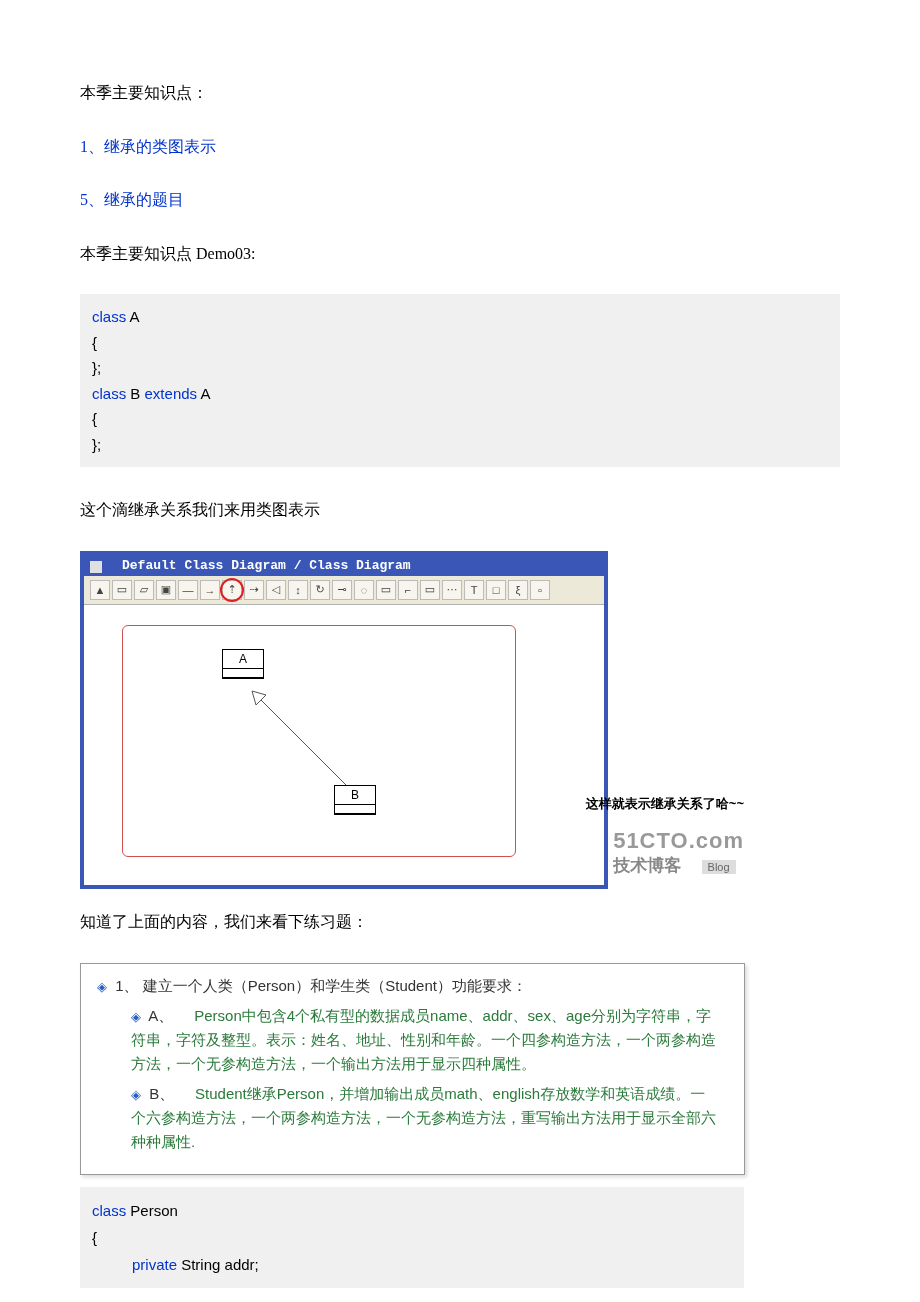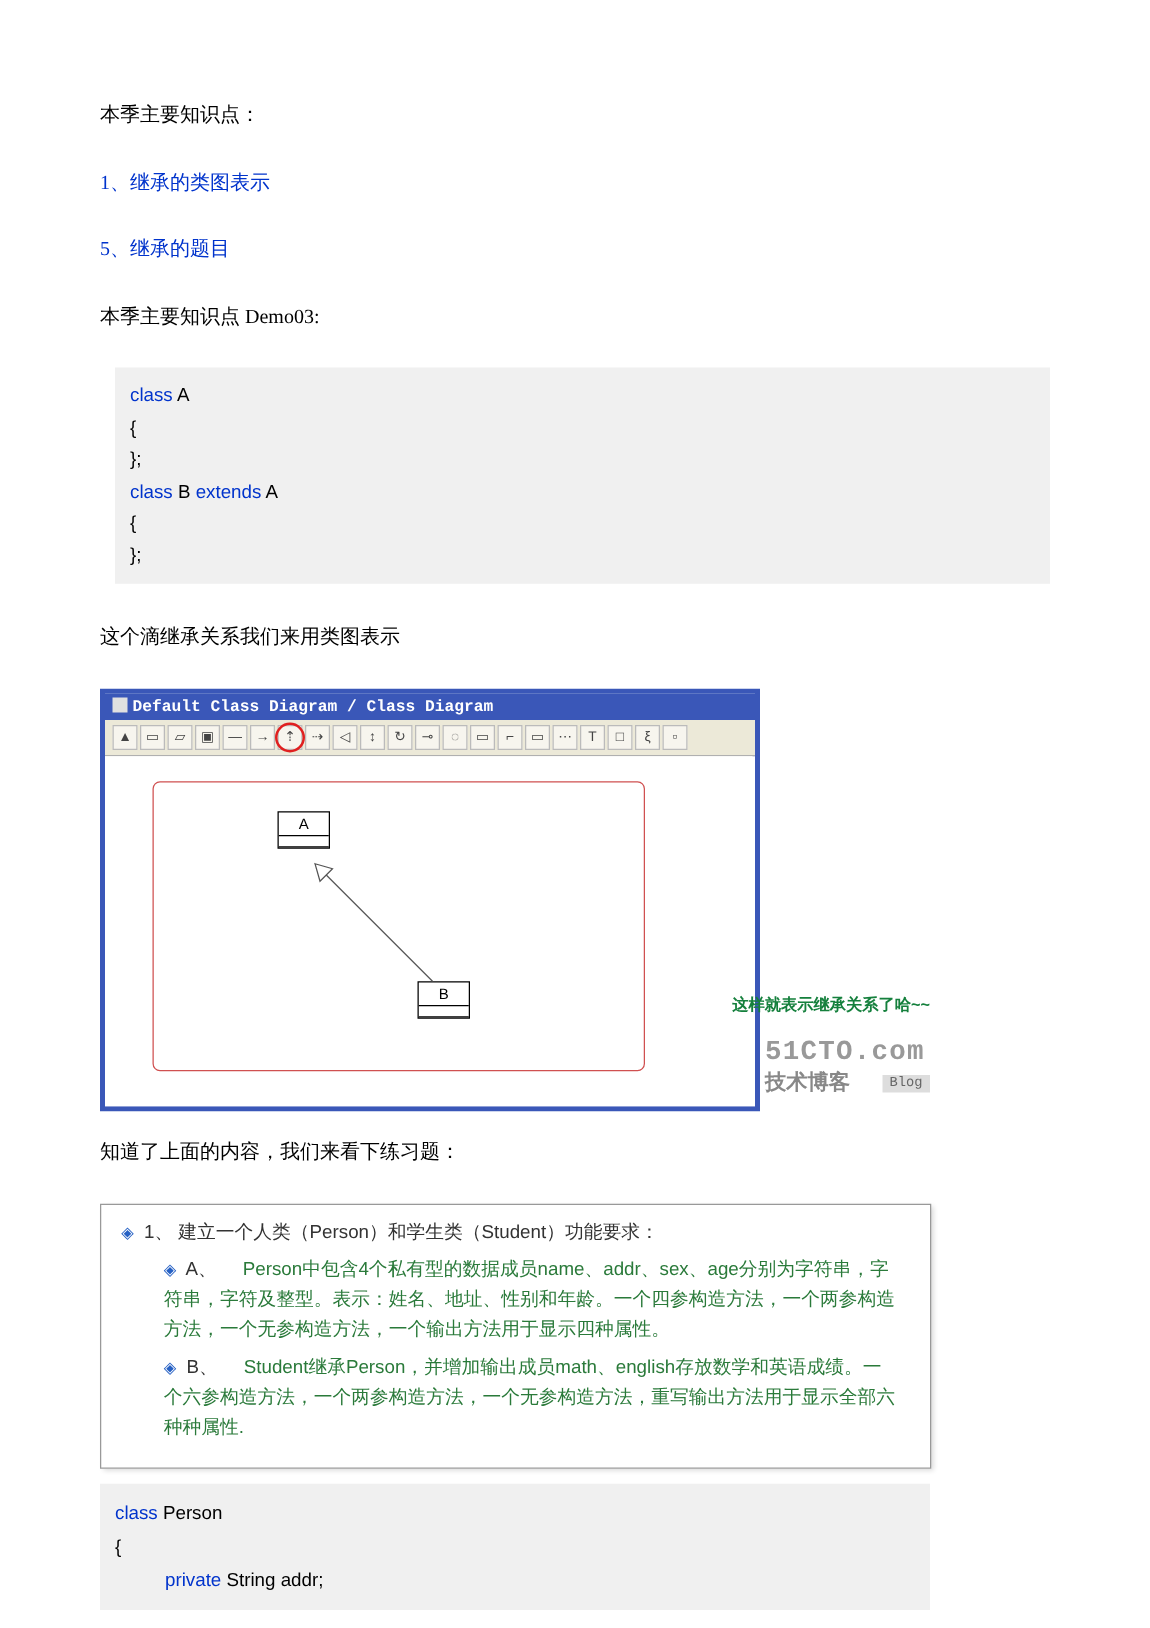--- a/index.html
+++ b/index.html
@@ -22,42 +22,41 @@
   .blue-link {
     color: #0033cc;
   }
   .code-block {
     background: #f0f0f0;
     padding: 10px 12px;
     font-family: Verdana, "Helvetica", sans-serif;
     font-size: 15px;
     line-height: 1.7;
     margin-bottom: 30px;
-    margin-left: 12px;
   }
   .kw { color: #0033cc; }
   
   .diagram-wrap {
     border: 4px solid #3a57b8;
     width: 520px;
     background: #fff;
     margin: 6px 0 20px 0;
     position: relative;
     box-shadow: inset -2px -2px 0 #2a3f85;
   }
   .diagram-title {
     background: #3a57b8;
     color: #fff;
     font-family: "Courier New", monospace;
     font-size: 13px;
     font-weight: bold;
     padding: 3px 6px;
     display: flex;
-    align-items: flex-start;
-    gap: 4px;
+    align-items: flex-end;
+    gap: 20px;
   }
   .diagram-title .ticon {
     width: 12px; height: 12px;
     background: #e0e0e0;
     display: inline-block;
   }
   .toolbar {
     background: #ece9d8;
     padding: 4px 6px;
     border-bottom: 1px solid #b0b0b0;
@@ -121,32 +120,32 @@
   .arrow-line {
     position: absolute;
     left: 162px; top: 80px;
     width: 110px; height: 110px;
     pointer-events: none;
   }
   .note-txt {
     position: absolute;
     right: -140px;
     top: 190px;
-    color: #15803d;
+    color: #000000;
     font-size: 13px;
     font-weight: bold;
     font-family: "SimSun", sans-serif;
     white-space: nowrap;
   }
   .watermark {
     position: absolute;
     right: -140px;
     bottom: 8px;
     text-align: left;
-    font-family: Liberation Mono, monospace;
+    font-family: Liberation Sans, sans-serif;
   }
   .watermark .wm-top {
     color: #999;
     font-size: 22px;
     font-weight: bold;
     letter-spacing: 1px;
   }
   .watermark .wm-bot {
     color: #888;
     font-size: 17px;

